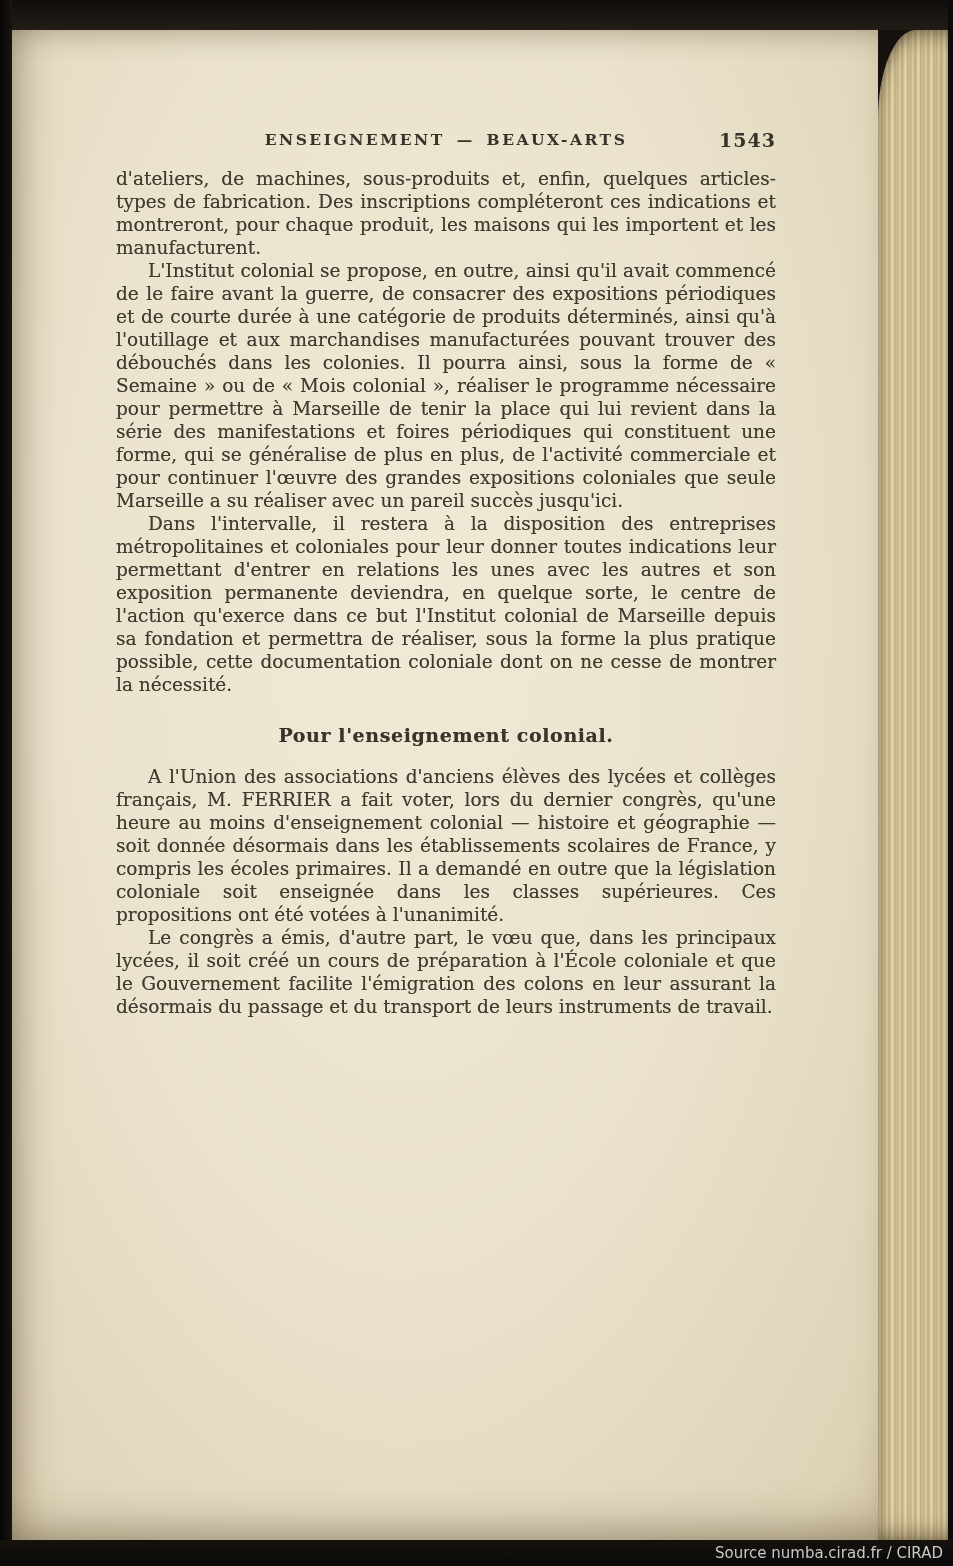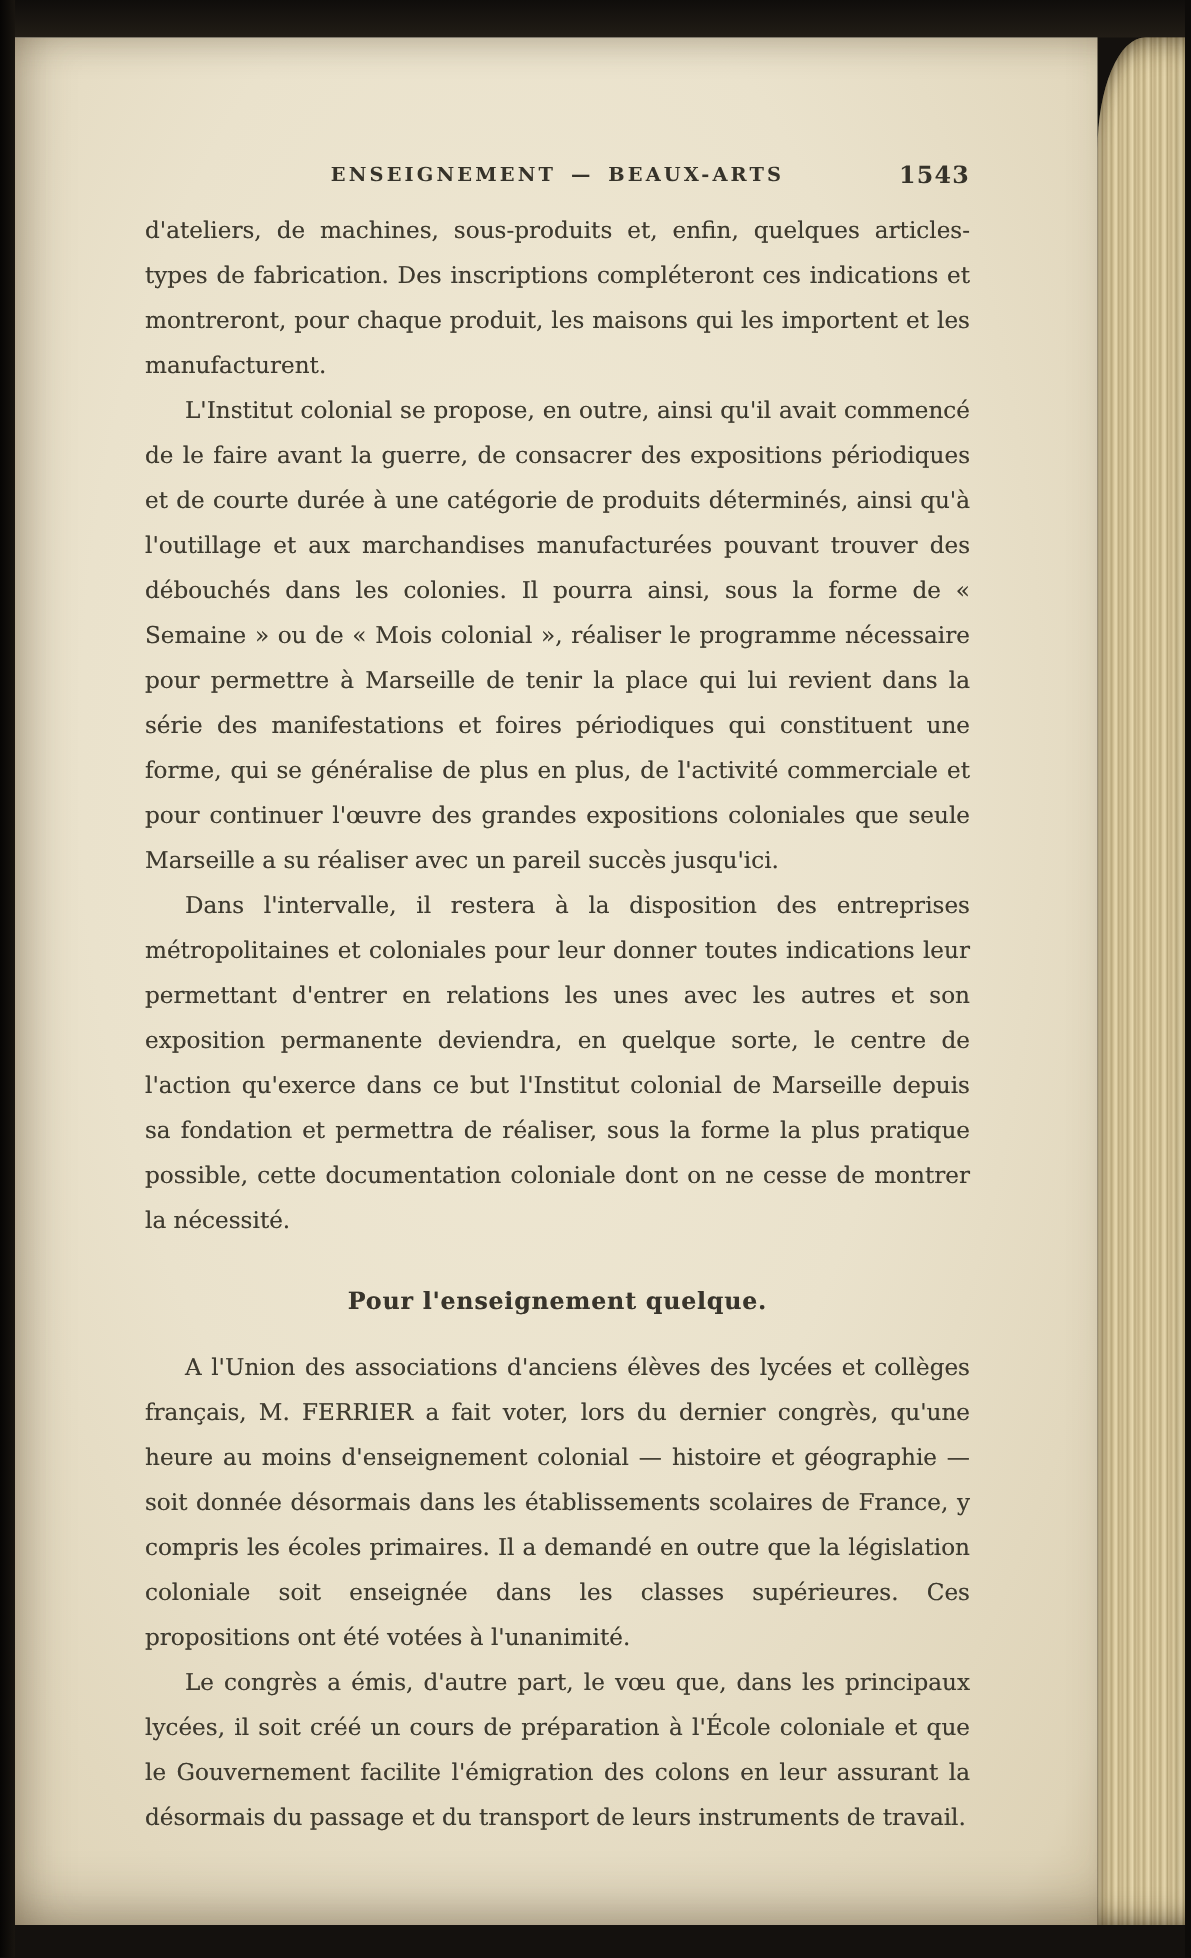--- a/index.html
+++ b/index.html
@@ -98,21 +98,21 @@
     position: absolute;
     right: 0; top: -1px;
     font-size: 19px;
     font-weight: 700;
     letter-spacing: 1px;
   }
   
   .text-block {
     color: #3e3a2f;
     font-size: 18.5px;
-    line-height: 36px;
+    line-height: 23px;
     text-align: justify;
     text-shadow: 0 0 0.5px rgba(62, 58, 47, 0.55);
   }
   .text-block p {
     margin: 0;
     text-indent: 32px;
   }
   .text-block p.no-indent {
     text-indent: 0;
   }
@@ -140,22 +140,25 @@
     <header class="page-header">
       <span class="running-title">ENSEIGNEMENT — BEAUX-ARTS</span>
       <span class="page-number">1543</span>
     </header>
 
     <main class="text-block">
       <p class="no-indent">d'ateliers, de machines, sous-produits et, enfin, quelques articles-types de fabrication. Des inscriptions compléteront ces indications et montreront, pour chaque produit, les maisons qui les importent et les manufacturent.</p>
       <p>L'Institut colonial se propose, en outre, ainsi qu'il avait commencé de le faire avant la guerre, de consacrer des expositions périodiques et de courte durée à une catégorie de produits déterminés, ainsi qu'à l'outillage et aux marchandises manufacturées pouvant trouver des débouchés dans les colonies. Il pourra ainsi, sous la forme de « Semaine » ou de « Mois colonial », réaliser le programme nécessaire pour permettre à Marseille de tenir la place qui lui revient dans la série des manifestations et foires périodiques qui constituent une forme, qui se généralise de plus en plus, de l'activité commerciale et pour continuer l'œuvre des grandes expositions coloniales que seule Marseille a su réaliser avec un pareil succès jusqu'ici.</p>
       <p>Dans l'intervalle, il restera à la disposition des entreprises métropolitaines et coloniales pour leur donner toutes indications leur permettant d'entrer en relations les unes avec les autres et son exposition permanente deviendra, en quelque sorte, le centre de l'action qu'exerce dans ce but l'Institut colonial de Marseille depuis sa fondation et permettra de réaliser, sous la forme la plus pratique possible, cette documentation coloniale dont on ne cesse de montrer la nécessité.</p>
 
-      <h2 class="section-heading">Pour l'enseignement quelque.</h2>
+      <h2 class="section-heading">Pour l'enseignement colonial.</h2>
 
       <p>A l'Union des associations d'anciens élèves des lycées et collèges français, M. FERRIER a fait voter, lors du dernier congrès, qu'une heure au moins d'enseignement colonial — histoire et géographie — soit donnée désormais dans les établissements scolaires de France, y compris les écoles primaires. Il a demandé en outre que la législation coloniale soit enseignée dans les classes supérieures. Ces propositions ont été votées à l'unanimité.</p>
       <p>Le congrès a émis, d'autre part, le vœu que, dans les principaux lycées, il soit créé un cours de préparation à l'École coloniale et que le Gouvernement facilite l'émigration des colons en leur assurant la désormais du passage et du transport de leurs instruments de travail.</p>
     </main>
 
   </div>
 
+  <div class="bottom-bar">
+    <span class="source">Source numba.cirad.fr / CIRAD</span>
+  </div>
 
 </div>
 
 </body></html>

